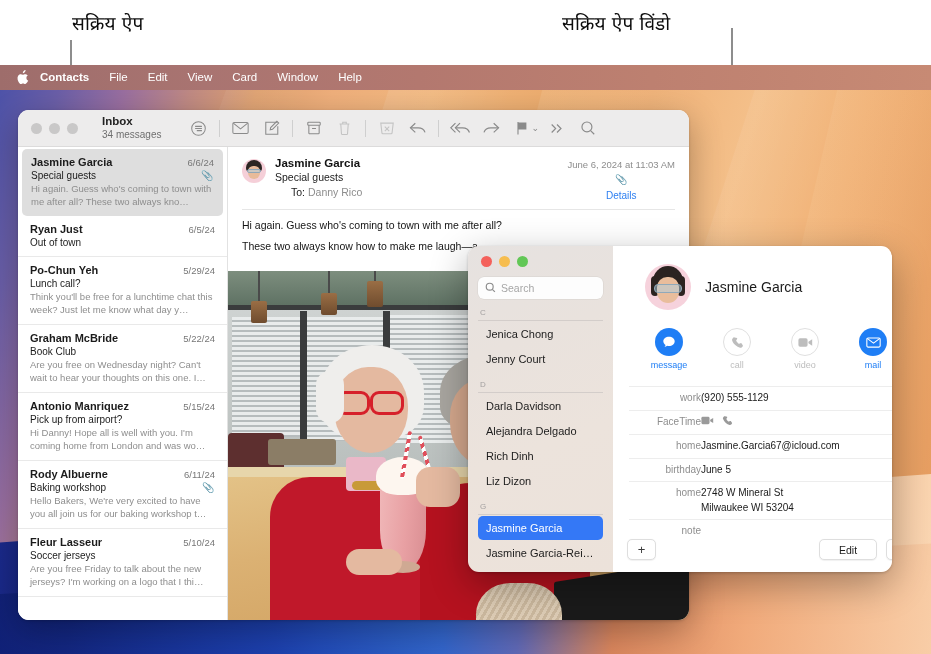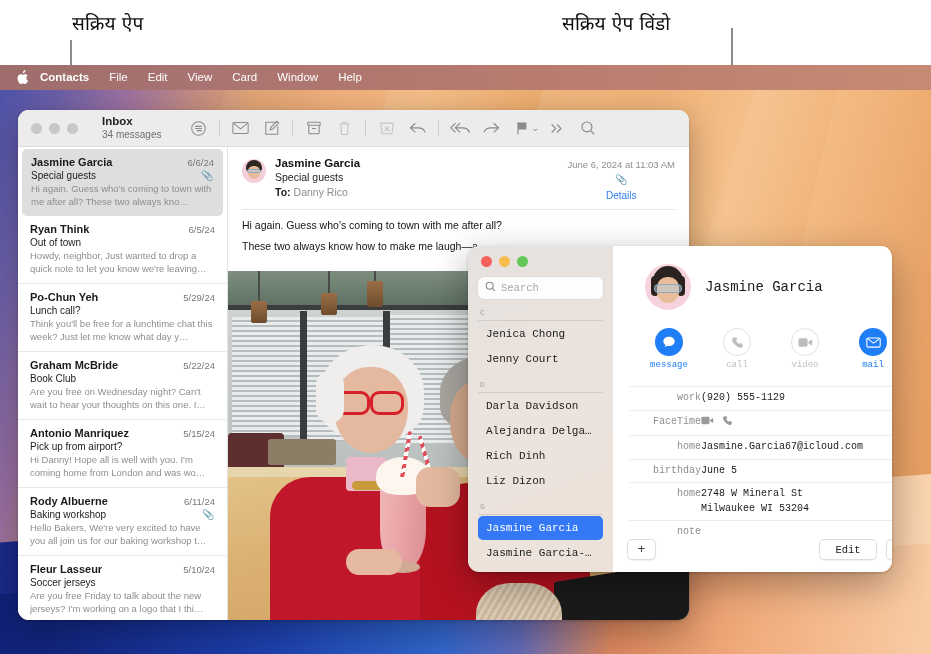--- a/index.html
+++ b/index.html
@@ -167,21 +167,21 @@
     background: #f5cfd8; flex: none; margin-top: 2px;
     position: relative; overflow: hidden;
   }
   .memoji-hair { position: absolute; left: 4px; top: 1px; width: 16px; height: 12px; background: #2c2522; border-radius: 8px 8px 4px 4px; }
   .memoji-face { position: absolute; left: 6px; top: 7px; width: 12px; height: 13px; background: #e8bb9a; border-radius: 6px 6px 7px 7px; }
   .memoji-glass { position: absolute; left: 5px; top: 10px; width: 14px; height: 4px; border: 1px solid #8fa7b8; border-radius: 2px; background: rgba(180,210,225,.55); }
   .rd-meta { margin-left: 9px; flex: 1; }
   .rd-name { font-size: 11.5px; font-weight: bold; color: #131313; }
   .rd-subject { font-size: 10.5px; color: #1b1b1b; margin-top: 2px; }
   .rd-to { font-size: 10.5px; color: #1b1b1b; margin-top: 3px; }
-  .rd-to b { font-weight: bold; }
+  .rd-to b { font-weight: normal; margin-left: 16px; }
   .rd-to span { color: #8d8d8d; margin-left: 3px; }
   .rd-right { text-align: center; padding-top: 2px; }
   .rd-time { font-size: 9.5px; color: #8d8d8d; }
   .rd-clip { color: #b0b0b0; font-size: 10px; margin-top: 4px; }
   .rd-details { font-size: 10px; color: #2d7ff1; margin-top: 5px; }
   .rd-divider { height: 1px; background: #e6e6e6; margin: 8px 14px 0 14px; }
   .rd-para { font-size: 10.5px; color: #141414; padding: 9px 14px 0 14px; }
 
   
   #mail-photo {
@@ -215,21 +215,20 @@
 
   
   #contacts-window {
     position: absolute;
     left: 468px; top: 246px; width: 424px; height: 326px;
     border-radius: 11px;
     box-shadow: 0 12px 38px rgba(0,0,0,.33), 0 1px 3px rgba(0,0,0,.2);
     overflow: hidden;
     display: flex;
     z-index: 30;
-    font-family: Liberation Mono, monospace;
   }
   #contacts-sidebar {
     width: 145px;
     background: linear-gradient(160deg, #e6e2e0 0%, #e9e2dd 30%, #ece3dc 60%, #ece2da 100%);
     padding: 10px 10px 0 10px;
     position: relative;
   }
   .c-traffic { display: flex; gap: 7px; margin-bottom: 10px; margin-left: 3px; }
   .c-dot { width: 11px; height: 11px; border-radius: 50%; }
   .c-dot.r { background: #f4615b; }
@@ -455,27 +454,26 @@
           </div>
           <div class="msg-row2">
             <div class="msg-subject">Special guests</div>
             <div class="clip">📎</div>
           </div>
           <div class="msg-preview">Hi again. Guess who's coming to town with me after all? These two always kno…</div>
         </div>
 
         <div class="msg">
           <div class="msg-row1">
-            <div class="msg-from">Ryan Think</div>
+            <div class="msg-from">Ryan Just</div>
             <div class="msg-date">6/5/24</div>
           </div>
           <div class="msg-row2">
             <div class="msg-subject">Out of town</div>
           </div>
-          <div class="msg-preview">Howdy, neighbor, Just wanted to drop a quick note to let you know we're leaving…</div>
         </div>
 
         <div class="msg">
           <div class="msg-row1">
             <div class="msg-from">Po-Chun Yeh</div>
             <div class="msg-date">5/29/24</div>
           </div>
           <div class="msg-row2">
             <div class="msg-subject">Lunch call?</div>
           </div>

